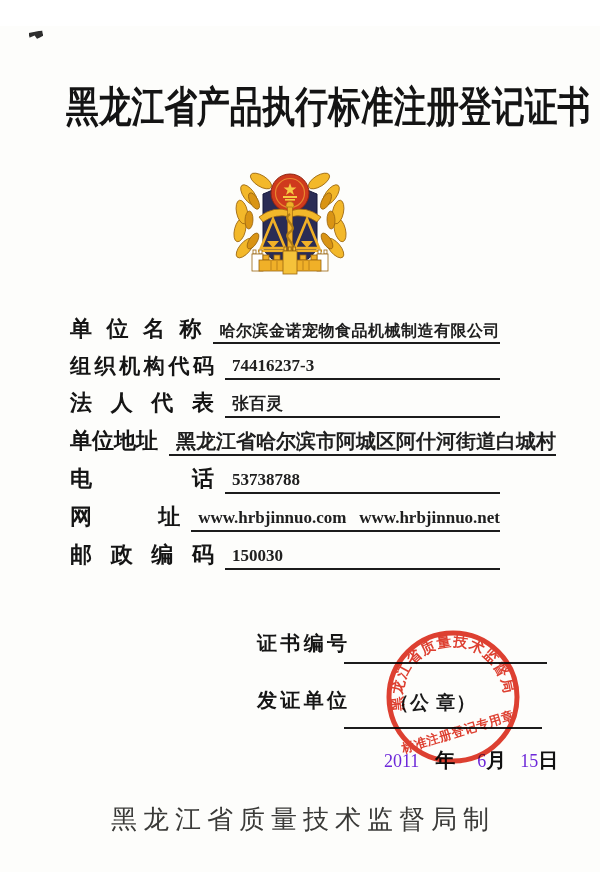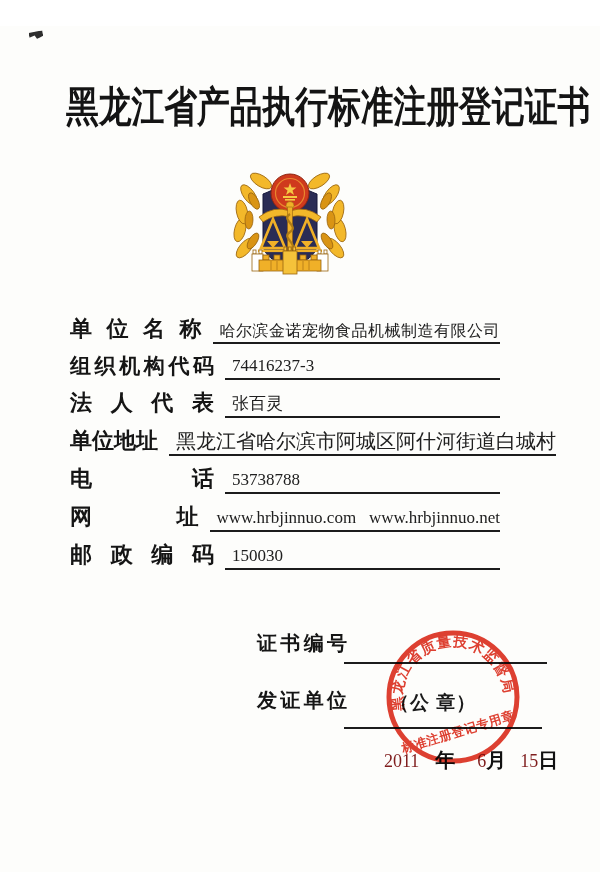--- a/index.html
+++ b/index.html
@@ -23,39 +23,39 @@
   .frow:nth-child(1){top:285px}.frow:nth-child(2){top:321px}.frow:nth-child(3){top:359px}
   .frow:nth-child(4){top:397px}.frow:nth-child(5){top:435px}.frow:nth-child(6){top:473px}
   .frow:nth-child(7){top:511px}
   .flabel{
     width:144px;display:flex;justify-content:space-between;align-items:flex-end;
     font-family:"Liberation Sans",sans-serif;font-weight:700;font-size:22px;line-height:1;
     padding-bottom:4px;color:#151515;
   }
   .frow:nth-child(2) .flabel{font-size:21px;}
   .fline{flex:1;margin-left:11px;height:33px;border-bottom:2px solid #1c1c1c;display:flex;align-items:flex-end;}
-  .fvalue{font-size:17px;line-height:1.1;padding:0 0 2px 7px;white-space:pre;color:#202020;}
+  .fvalue{font-size:17px;line-height:1.1;padding:0 0 2px 7px;white-space:pre;color:#202020;font-weight:bold;}
   .frow:nth-child(1) .fvalue{font-size:16px;letter-spacing:0.5px;}
   .frow:nth-child(4) .fvalue{font-size:20px;letter-spacing:0px;}
   
   .blabel{
     position:absolute;left:257px;width:90px;display:flex;justify-content:space-between;
     font-family:"Liberation Sans",sans-serif;font-weight:700;font-size:20px;line-height:1;color:#151515;
   }
   .cert-no-label{top:607px;}
   .issuer-label{top:664px;}
   .bline{position:absolute;left:344px;height:27px;border-bottom:2px solid #1c1c1c;}
   .cert-no-line{top:609px;width:203px;}
   .issuer-line{top:674px;width:198px;}
   .stamp-note{
     position:absolute;left:390px;top:664px;font-family:"Liberation Sans",sans-serif;
     font-weight:700;font-size:19px;letter-spacing:1px;white-space:pre;color:#1a1a1a;
   }
   .date-row{position:absolute;left:384px;top:724px;display:flex;align-items:flex-end;line-height:1;}
-  .date-row .num{font-family:"Liberation Serif",serif;font-size:18px;color:#7f1d1d;}
+  .date-row .num{font-family:"Liberation Serif",serif;font-size:18px;color:#6d28d9;}
   .date-row .unit{font-family:"Liberation Sans",sans-serif;font-weight:700;font-size:20px;color:#111;}
   .gap-a{margin-left:16px}.gap-b{margin-left:22px}.gap-c{margin-left:14px}
   
   .seal{position:absolute;left:378px;top:596px;width:150px;height:150px;mix-blend-mode:multiply;opacity:.92;}
   
   .footer{
     position:absolute;left:0;top:776px;width:600px;text-align:center;text-indent:6px;
     font-size:26px;letter-spacing:6px;color:#3a3a38;white-space:nowrap;
   }
 </style>
@@ -238,14 +238,15 @@
     <defs>
       <path id="sealArc" d="M25.5,87.3 A51,51 0 1 1 125.9,71.4" fill="none"></path>
     </defs>
     <circle cx="75" cy="75" r="64" fill="none" stroke="#dd2f1f" stroke-width="5"></circle>
     <text font-family="Liberation Sans, sans-serif" font-weight="700" font-size="14.5" fill="#dd2f1f" letter-spacing="1">
       <textPath href="#sealArc" startOffset="50%" text-anchor="middle">黑龙江省质量技术监督局</textPath>
     </text>
     <text x="80" y="114" transform="rotate(-17 80 110)" text-anchor="middle" font-family="Liberation Sans, sans-serif" font-weight="700" font-size="12.5" fill="#dd2f1f" letter-spacing="0.5">标准注册登记专用章</text>
   </svg>
 
+  <div class="footer">黑龙江省质量技术监督局制</div>
 
 </div>
 
 </body></html>

